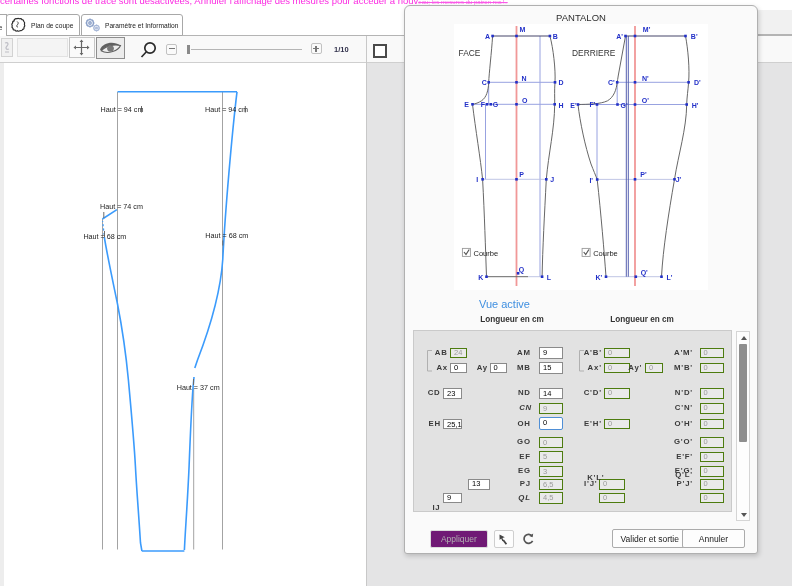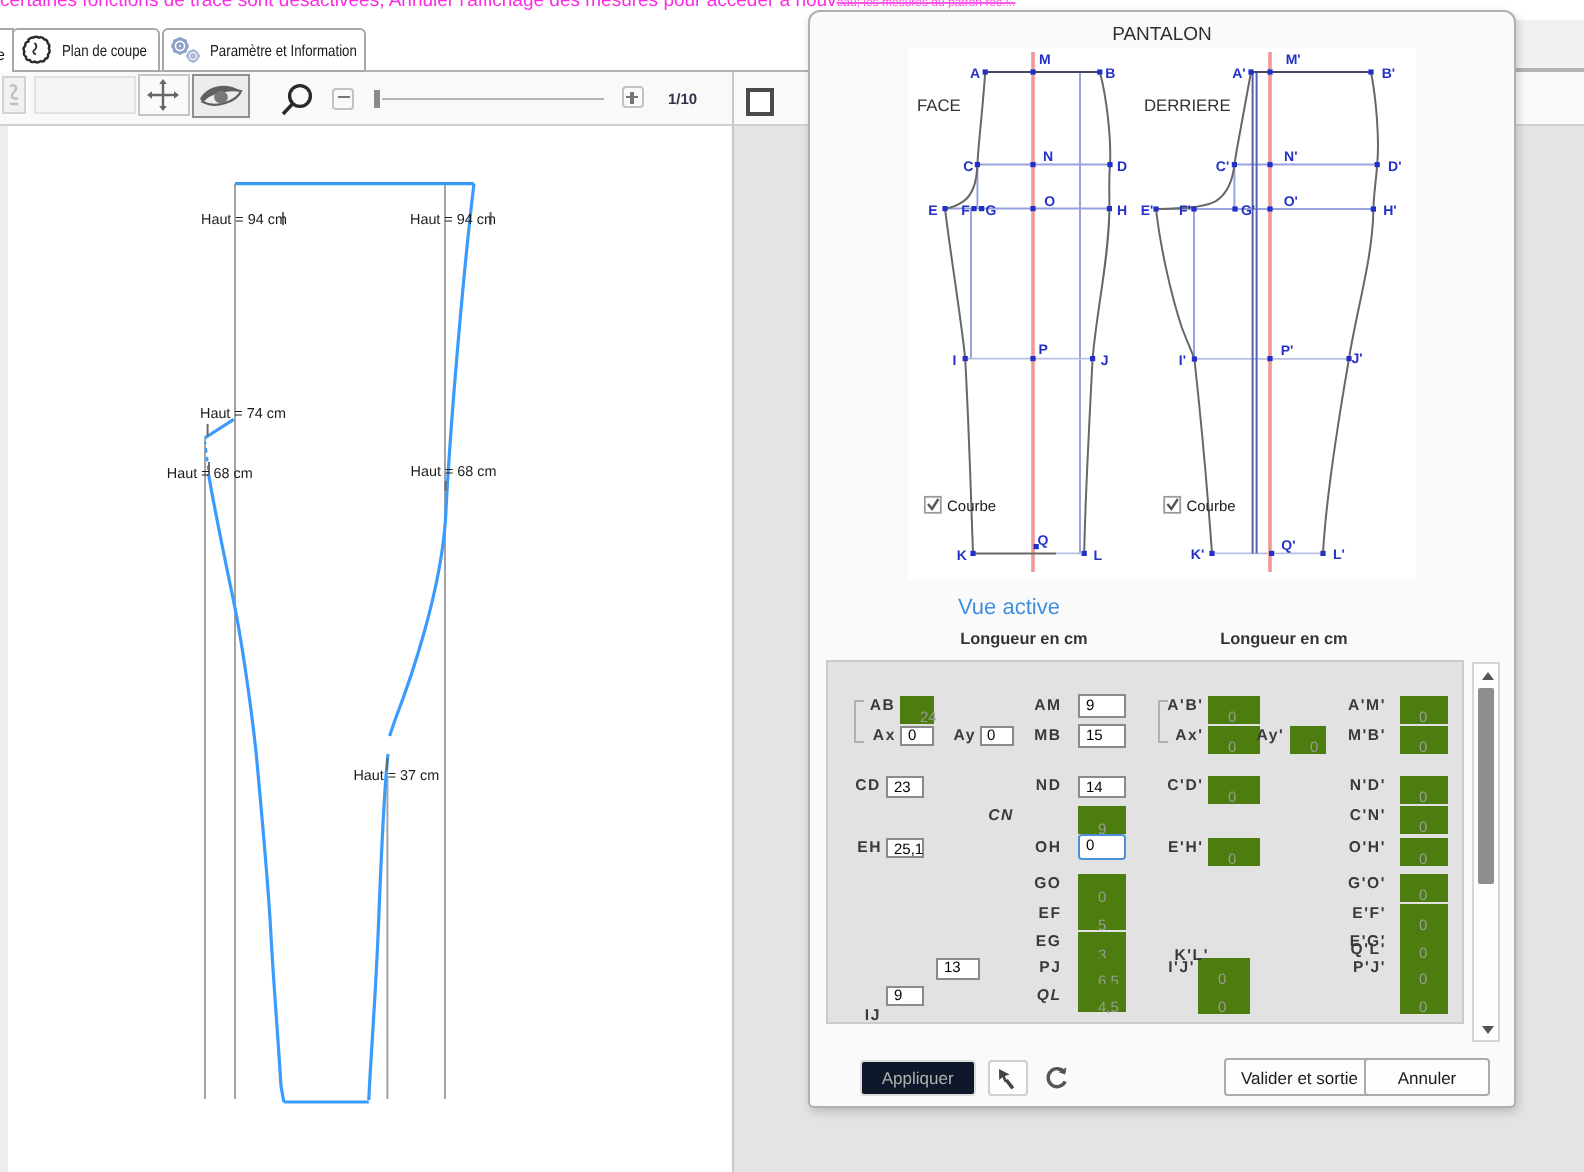--- a/index.html
+++ b/index.html
@@ -3,21 +3,21 @@
 <style>
 html,body{margin:0;padding:0;}
 body{width:792px;height:586px;position:relative;overflow:hidden;
   font-family:"Liberation Sans", sans-serif;background:#ffffff;}
 .abs{position:absolute;}
 .lbl{position:absolute;font-size:7.8px;font-weight:bold;color:#3a3a3a;
   letter-spacing:0.8px;white-space:nowrap;text-align:right;}
 .inp{position:absolute;box-sizing:border-box;font-size:7.5px;
   padding:0 0 0 3px;line-height:10px;white-space:nowrap;}
 .inw{background:#fff;border:1px solid #8a8a8a;color:#000;}
-.ind{background:#eaeaea;border:7px solid #4d7c0f;color:#9b9b9b;}
+.ind{background:#eaeaea;border:1px solid #4d7c0f;color:#9b9b9b;}
 .btn{position:absolute;box-sizing:border-box;text-align:center;
   font-size:8.5px;color:#1a1a1a;background:#fdfdfd;border:1px solid #ababab;
   border-radius:2px;}
 </style></head><body>
 
 <div class="abs" style="z-index:6;left:0;top:-5px;height:11px;overflow:hidden;font-size:9.5px;color:#fb2ce2;white-space:nowrap;">certaines fonctions de tracé sont désactivées; Annuler l'affichage des mesures pour accéder à nouv<span style="font-size:6px;text-decoration:line-through;letter-spacing:0px;color:#fb59e8;">eau; les mesures du patron rec.!..</span></div>
 <div class="abs" style="left:0;top:0;width:792px;height:35px;background:#fff;border-bottom:1px solid #b4b4b4;"></div>
 <div class="abs" style="left:758px;top:10px;width:34px;height:25px;background:#f1f1f1;border-bottom:1px solid #b4b4b4;box-sizing:border-box;"></div>
 <div class="abs" style="left:0;top:14px;width:6px;height:21px;background:#fff;border:1px solid #a8a8a8;border-left:none;border-bottom:none;overflow:hidden;">
     <span style="position:absolute;left:-2px;top:8px;font-size:8px;color:#222;">e</span>
@@ -247,21 +247,21 @@
 <div class="lbl" style="left:404.5px;top:479.2px;width:36px;margin-top:24px;">IJ</div>
 <div class="inp inw" style="left:468px;top:479.4px;width:22px;height:10.2px;line-height:8px;">13</div>
 <div class="lbl" style="left:404.5px;top:492.5px;width:36px;padding-left:20px;">KL</div>
 <div class="inp inw" style="left:443.0px;top:492.7px;width:19.0px;height:10.2px;line-height:8px;">9</div>
 <div class="lbl" style="left:494.8px;top:347.8px;width:36px;">AM</div>
 <div class="inp inw" style="left:539.0px;top:347.3px;width:24.0px;height:11.6px;line-height:10px;">9</div>
 <div class="lbl" style="left:494.8px;top:362.6px;width:36px;">MB</div>
 <div class="inp inw" style="left:539.0px;top:362.1px;width:24.0px;height:11.6px;line-height:10px;">15</div>
 <div class="lbl" style="left:494.8px;top:388.0px;width:36px;">ND</div>
 <div class="inp inw" style="left:539.0px;top:387.5px;width:24.0px;height:11.6px;line-height:10px;">14</div>
-<div class="lbl" style="left:471px;top:403.2px;width:36px;font-style:italic;">CN</div>
+<div class="lbl" style="left:496px;top:403.2px;width:36px;font-style:italic;">CN</div>
 <div class="inp ind" style="left:539.0px;top:402.7px;width:24.0px;height:11.6px;line-height:10px;">9</div>
 <div class="lbl" style="left:494.8px;top:418.6px;width:36px;">OH</div>
 <div class="inp inw" style="left:539.0px;top:417.4px;width:24.0px;height:13.0px;border:1.5px solid #4f8fd6;border-radius:2px;line-height:10px;">0</div>
 <div class="lbl" style="left:494.8px;top:437.0px;width:36px;">GO</div>
 <div class="inp ind" style="left:539.0px;top:436.5px;width:24.0px;height:11.6px;line-height:10px;">0</div>
 <div class="lbl" style="left:494.8px;top:451.6px;width:36px;">EF</div>
 <div class="inp ind" style="left:539.0px;top:451.1px;width:24.0px;height:11.6px;line-height:10px;">5</div>
 <div class="lbl" style="left:494.8px;top:466.0px;width:36px;">EG</div>
 <div class="inp ind" style="left:539.0px;top:465.5px;width:24.0px;height:11.6px;line-height:10px;">3</div>
 <div class="lbl" style="left:494.8px;top:479.2px;width:36px;">PJ</div>
@@ -301,21 +301,21 @@
 <div class="lbl" style="left:657.0px;top:479.2px;width:36px;">P'J'</div>
 <div class="inp ind" style="left:699.5px;top:479.2px;width:24.5px;height:10.5px;line-height:8px;">0</div>
 <div class="lbl" style="left:657.0px;top:470px;width:36px;">Q'L'</div>
 <div class="inp ind" style="left:699.5px;top:492.6px;width:24.5px;height:10.5px;line-height:8px;">0</div>
 <svg class="abs" style="left:425px;top:349px;" width="10" height="24" viewBox="0 0 10 24">
     <path d="M7 1.5 H2.5 V22 H7" fill="none" stroke="#b0b0b0" stroke-width="1"></path>
   </svg>
 <svg class="abs" style="left:577px;top:349px;" width="10" height="24" viewBox="0 0 10 24">
     <path d="M7 1.5 H2.5 V22 H7" fill="none" stroke="#b0b0b0" stroke-width="1"></path>
   </svg>
-<div class="btn" style="left:429.7px;top:530px;width:58.3px;height:18.3px;line-height:17px;background:#0f172a;border-color:#dcdcdc;color:#b0b0b0;">Appliquer</div>
+<div class="btn" style="left:429.7px;top:530px;width:58.3px;height:18.3px;line-height:17px;background:#701a75;border-color:#dcdcdc;color:#b0b0b0;">Appliquer</div>
 <div class="btn" style="left:493.8px;top:530px;width:20px;height:17.5px;border-color:#cfcfcf;"></div>
 <svg class="abs" style="left:496px;top:531.5px;" width="15" height="15" viewBox="0 0 15 15">
 <path d="M3.5 2.5 L8.8 5.2 L6.4 6 L7.6 8.6 L6.4 9.2 L5.2 6.6 L3.6 8 Z" fill="#444"></path>
 <path d="M7.2 8 L10.4 12.2" stroke="#444" stroke-width="1.8"></path>
 </svg>
 <svg class="abs" style="left:520.5px;top:532px;" width="14" height="14" viewBox="0 0 14 14">
 <path d="M11.2 4.2 A4.5 4.5 0 1 0 11.6 8.8" fill="none" stroke="#555" stroke-width="1.7"></path>
 <path d="M12.2 1.6 L11.6 5.2 L8.3 4.1 Z" fill="#555"></path>
 </svg>
 <div class="btn" style="left:601.3px;top:528.7px;width:74.9px;height:19.3px;line-height:18px;margin-left:11px;">Valider et sortie</div>

